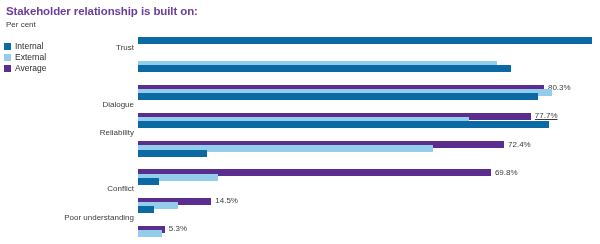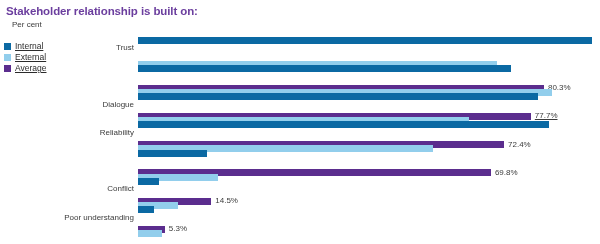--- a/index.html
+++ b/index.html
@@ -11,28 +11,28 @@
     position:relative;
   }
   .chart-root{position:relative;width:600px;height:220px;}
 
   .title{
     position:absolute;left:6px;top:5px;
     font-size:11.5px;font-weight:bold;color:#6B3E9E;
     letter-spacing:-0.1px;white-space:nowrap;
   }
   .subtitle{
-    position:absolute;left:12px;top:20px;
+    position:absolute;left:6px;top:20px;
     font-size:8px;color:#3b3b3b;white-space:nowrap;
   }
 
   .legend{position:absolute;left:4px;top:41px;}
   .legend-row{display:flex;align-items:center;height:10px;margin-bottom:1px;}
   .legend-swatch{width:7px;height:7px;margin-right:4px;flex:none;}
-  .legend-label{font-size:8.5px;color:#2b2b2b;line-height:10px;white-space:nowrap;text-decoration:underline;}
+  .legend-label{font-size:8.5px;color:#2b2b2b;line-height:10px;white-space:nowrap;}
 
   .plot{position:absolute;left:0;top:34px;width:600px;height:206px;}
 
   .group{position:relative;height:28.3px;}
   .cat-label{
     position:absolute;right:466px;top:0;
     width:120px;text-align:right;
     font-size:8px;color:#3b3b3b;
     line-height:28.3px;
     white-space:nowrap;

